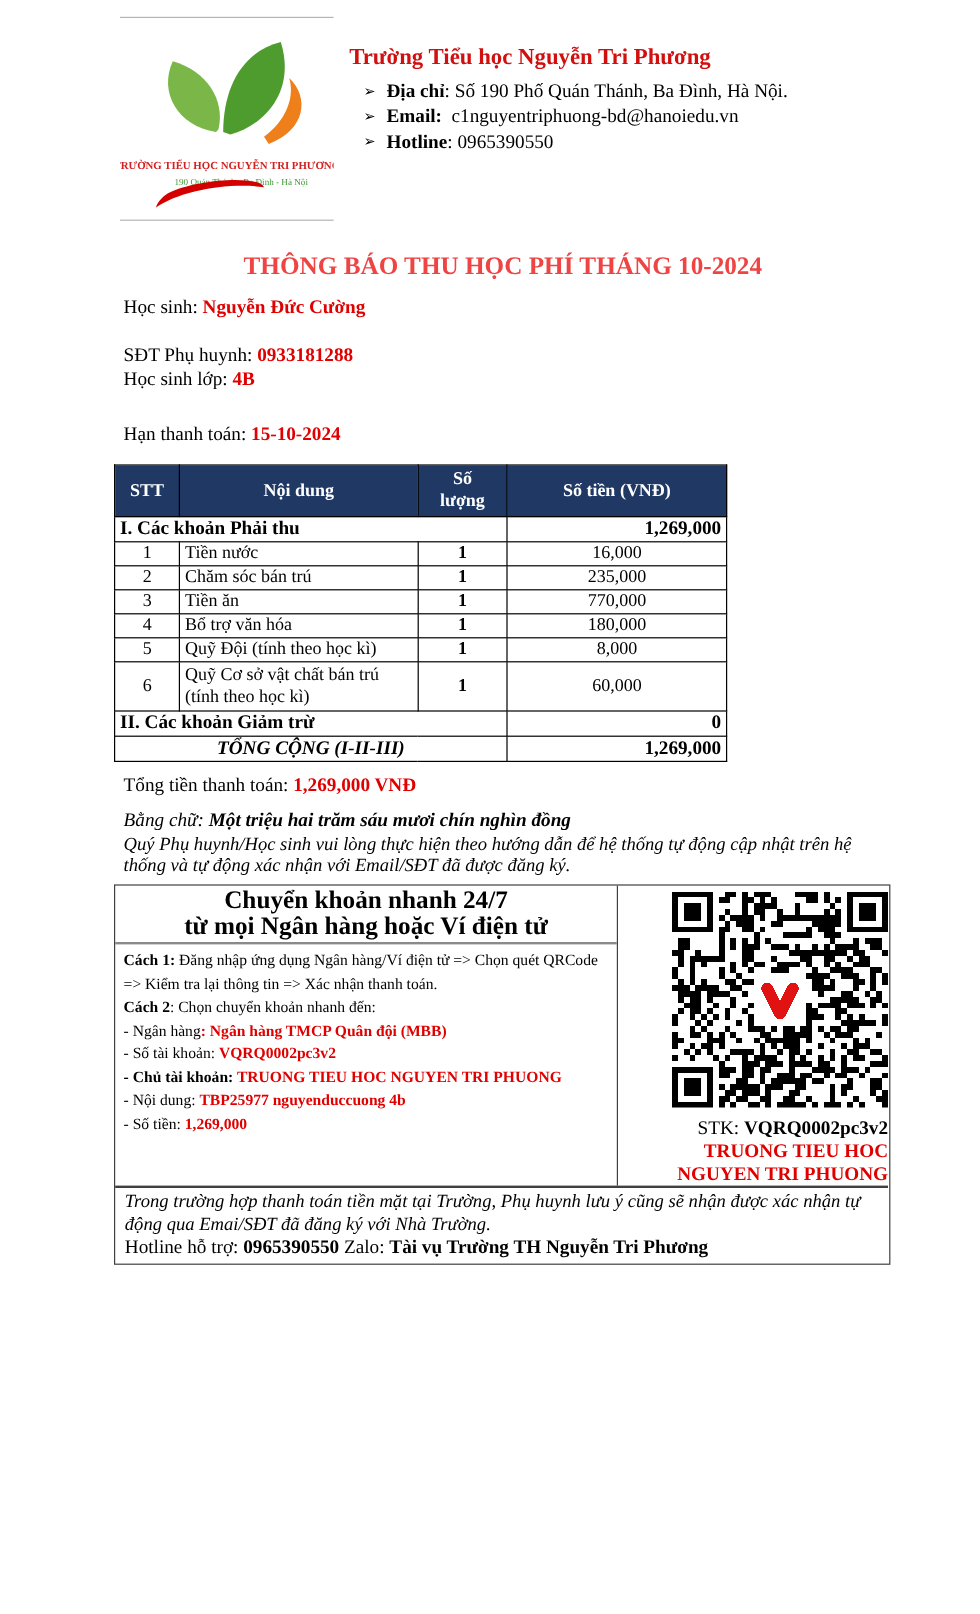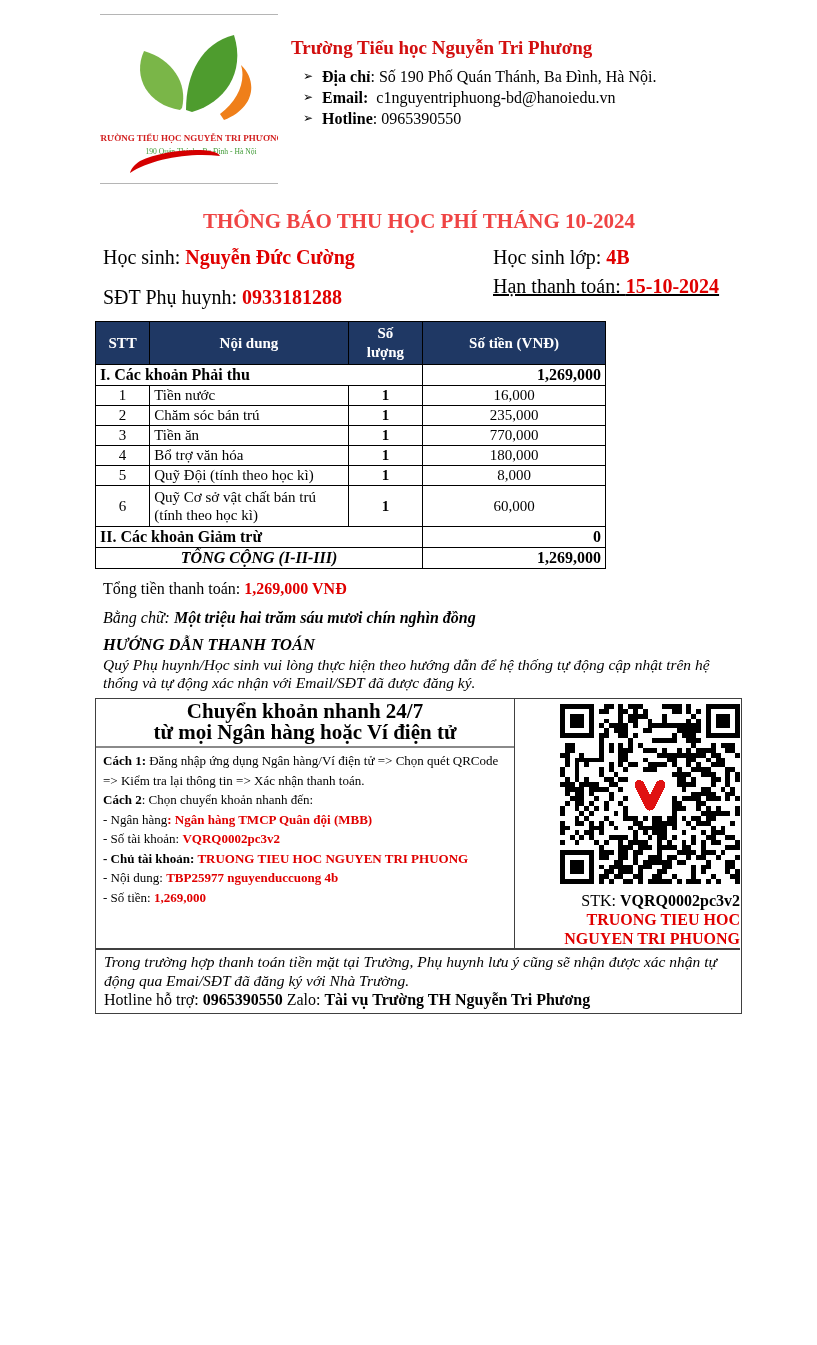--- a/index.html
+++ b/index.html
@@ -13,26 +13,26 @@
   .school-name{font-size:19px;font-weight:bold;color:#d20f0f;}
   .contact-list{margin-top:7px;}
   .contact-line{font-size:16px;line-height:21px;display:flex;}
   .bullet{font-size:12px;margin:0 9px 0 12px;line-height:21px;}
   .lbl-b{font-weight:bold;}
 
   
   .main-title{margin-top:25px;text-align:center;color:#ef4444;font-weight:bold;font-size:21px;}
 
   
-  .info-grid{display:flex;margin-top:13px;padding-left:8px;font-size:20px;}
+  .info-grid{display:flex;margin-top:13px;padding-left:8px;font-size:16px;flex-direction:column;}
   .info-left{width:390px;}
   .info-right{width:245px;}
   .info-line{line-height:20px;}
   .gap-l{margin-top:20px;}
-  .gap-r{margin-top:9px;text-decoration:underline;}
+  .gap-r{margin-top:26px;}
   .red-b{color:#e00000;font-weight:bold;}
 
   
   table.fee{border-collapse:collapse;width:511px;margin-top:14px;font-size:15px;}
   table.fee th,table.fee td{border:1px solid #000;padding:1px 4px;}
   table.fee th{background:#1f3864;color:#fff;font-weight:bold;text-align:center;white-space:pre-line;line-height:19px;padding:2px 2px;}
   td.c{text-align:center;}
   td.r{text-align:right;}
   td.b{font-weight:bold;}
   td.section{font-weight:bold;font-size:16px;padding-left:6px;}
@@ -173,21 +173,20 @@
       <tr>
         <td class="total-lbl" colspan="3">TỔNG CỘNG (I-II-III)</td>
         <td class="r b amt" style="font-size:16px">1,269,000</td>
       </tr>
     </tbody>
   </table>
 
   <div class="summary">
     <div class="sum-line"><span>Tổng tiền thanh toán: </span><span class="red-b">1,269,000 VNĐ</span></div>
     <div class="sum-line words"><span>Bằng chữ: </span><span class="val">Một triệu hai trăm sáu mươi chín nghìn đồng</span></div>
-    <div class="guide-title">HƯỚNG DẪN THANH TOÁN</div>
     <div class="guide-text">Quý Phụ huynh/Học sinh vui lòng thực hiện theo hướng dẫn để hệ thống tự động cập nhật trên hệ thống và tự động xác nhận với Email/SĐT đã được đăng ký.</div>
   </div>
 
   <div class="paybox">
     <div class="pay-left">
       <div class="pay-head">
         <div>Chuyển khoản nhanh 24/7</div>
         <div>từ mọi Ngân hàng hoặc Ví điện tử</div>
       </div>
       <div class="pay-body">

